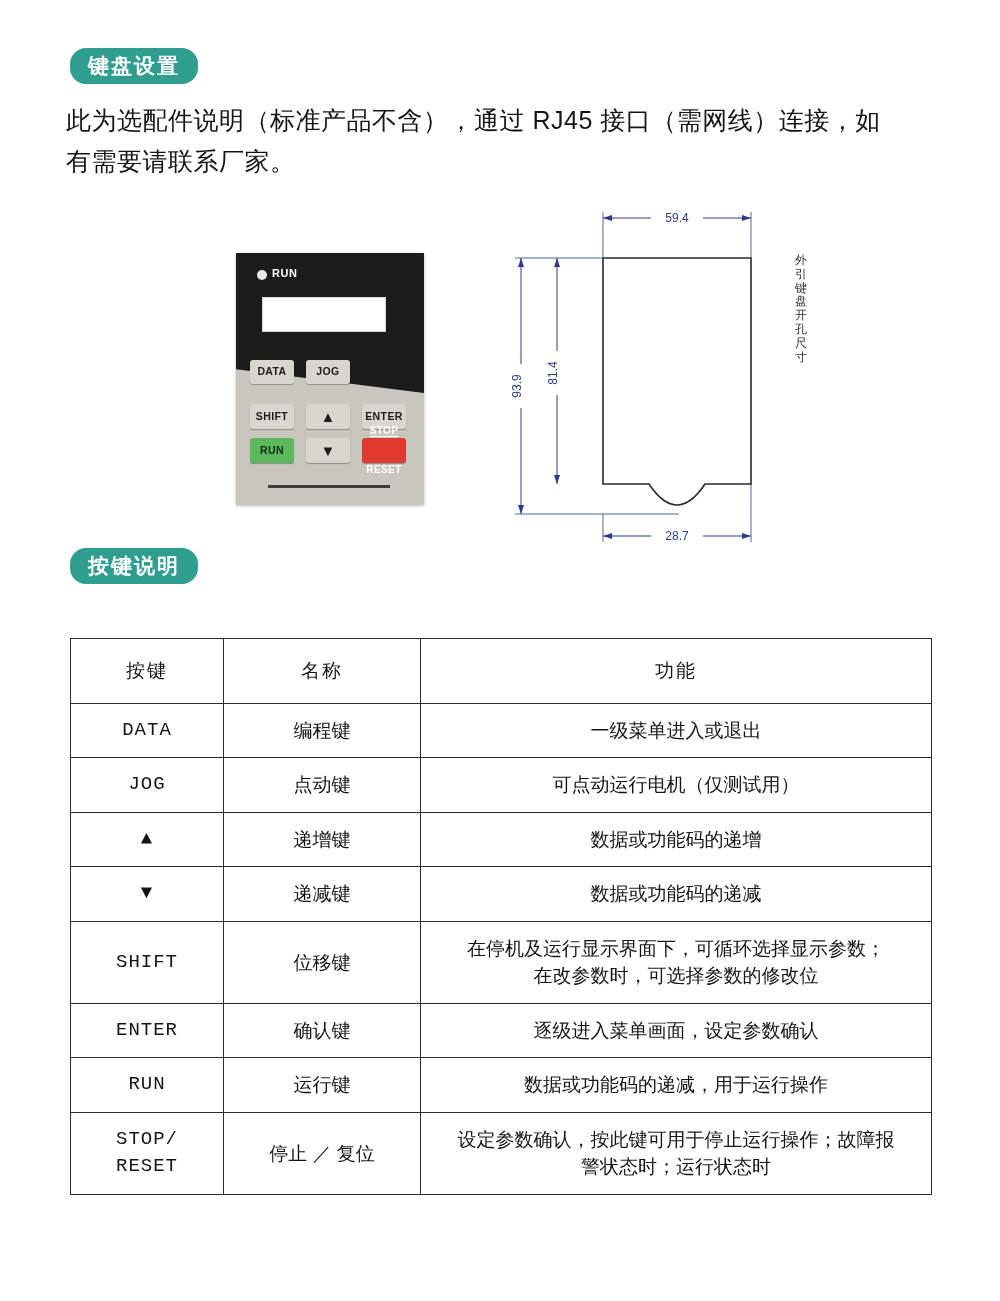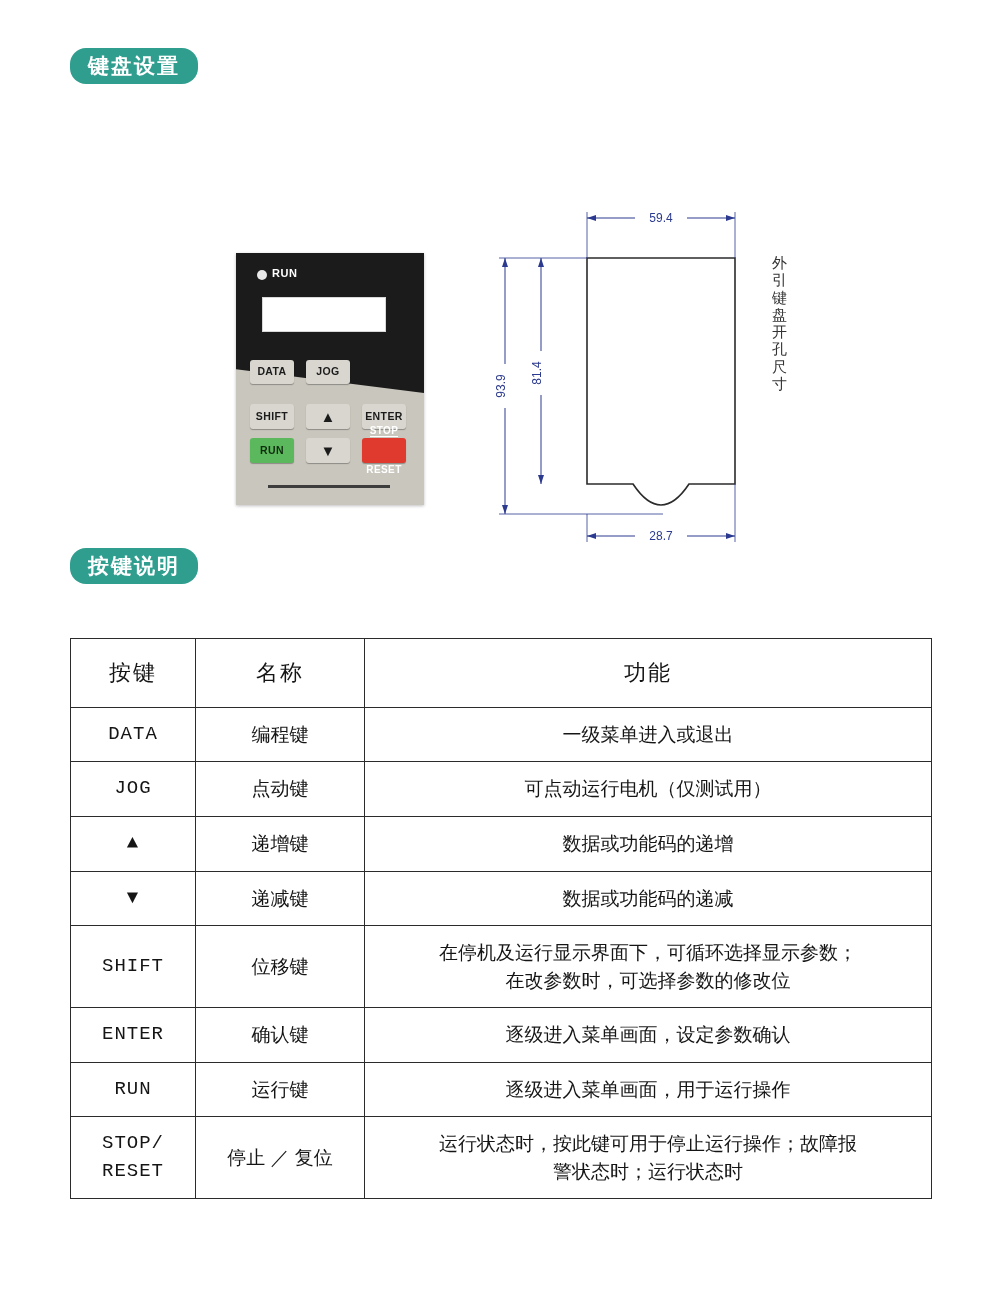--- a/index.html
+++ b/index.html
@@ -122,36 +122,37 @@
   .keypad-bar {
     position: absolute;
     left: 32px; top: 232px;
     width: 122px; height: 3px;
     background: #3d3d3d;
   }
 
   
   .drawing {
     position: absolute;
-    left: 483px;
+    left: 499px;
     top: 196px;
     width: 360px;
     height: 360px;
+    text-align: right;
   }
   .dim-text {
     font-size: 12px;
     fill: #2b3a8f;
     font-family: "Liberation Sans", sans-serif;
   }
   .vert-label {
     position: absolute;
     left: 289px;
     top: 58px;
     width: 20px;
-    font-size: 15px;
+    font-size: 12px;
     line-height: 1.15;
     color: #333;
     letter-spacing: 1px;
   }
 
   
   table.keytable {
     position: absolute;
     left: 70px;
     top: 638px;
@@ -164,33 +165,37 @@
     text-align: center;
     vertical-align: middle;
     font-size: 19px;
     color: #151515;
     padding: 13px 6px;
     line-height: 1.45;
   }
   table.keytable td.c1 { width: 116px; font-family: "Liberation Mono", monospace; letter-spacing: 1px; }
   table.keytable td.c2 { width: 160px; margin-top: 9px; }
   table.keytable td.c3 { }
-  table.keytable tr.head td { font-size: 22px; padding: 18px 4px; font-family: "Liberation Sans", sans-serif; letter-spacing: 2px;}
+  table.keytable tr.head td { font-size: 19px; padding: 18px 18px; font-family: "Liberation Sans", sans-serif; letter-spacing: 2px;}
   .arrow { font-size: 17px; font-family: "DejaVu Sans", sans-serif; }
   .two-line { line-height: 1.5; font-family: Liberation Serif, serif; }
 </style>
 </head>
 <body>
 
 <div class="page">
 
   <div class="pill-wrap" id="pill-keyboard">
     <span class="pill">键盘设置</span>
   </div>
 
+  <div class="intro">
+    <div>此为选配件说明（标准产品不含），通过 RJ45 接口（需网线）连接，如</div>
+    <div>有需要请联系厂家。</div>
+  </div>
 
   <div class="keypad">
     <div class="keypad-black"></div>
     <div class="run-led"></div>
     <div class="run-label">RUN</div>
     <div class="lcd"></div>
 
     <div class="key k-data">DATA</div>
     <div class="key k-jog">JOG</div>
     <div class="key k-shift">SHIFT</div>
@@ -290,30 +295,30 @@
 
       <tr>
         <td class="c1">ENTER</td>
         <td class="c2">确认键</td>
         <td class="c3">逐级进入菜单画面，设定参数确认</td>
       </tr>
 
       <tr>
         <td class="c1">RUN</td>
         <td class="c2">运行键</td>
-        <td class="c3">逐级进入菜单画面，用于运行操作</td>
+        <td class="c3">数据或功能码的递减，用于运行操作</td>
       </tr>
 
       <tr>
         <td class="c1">
           <div>STOP/</div>
           <div>RESET</div>
         </td>
         <td class="c2">停止 ／ 复位</td>
         <td class="c3 two-line">
-          <div>运行状态时，按此键可用于停止运行操作；故障报</div>
+          <div>设定参数确认，按此键可用于停止运行操作；故障报</div>
           <div>警状态时；运行状态时</div>
         </td>
       </tr>
     </tbody>
   </table>
 
 </div>
 
 </body></html>

